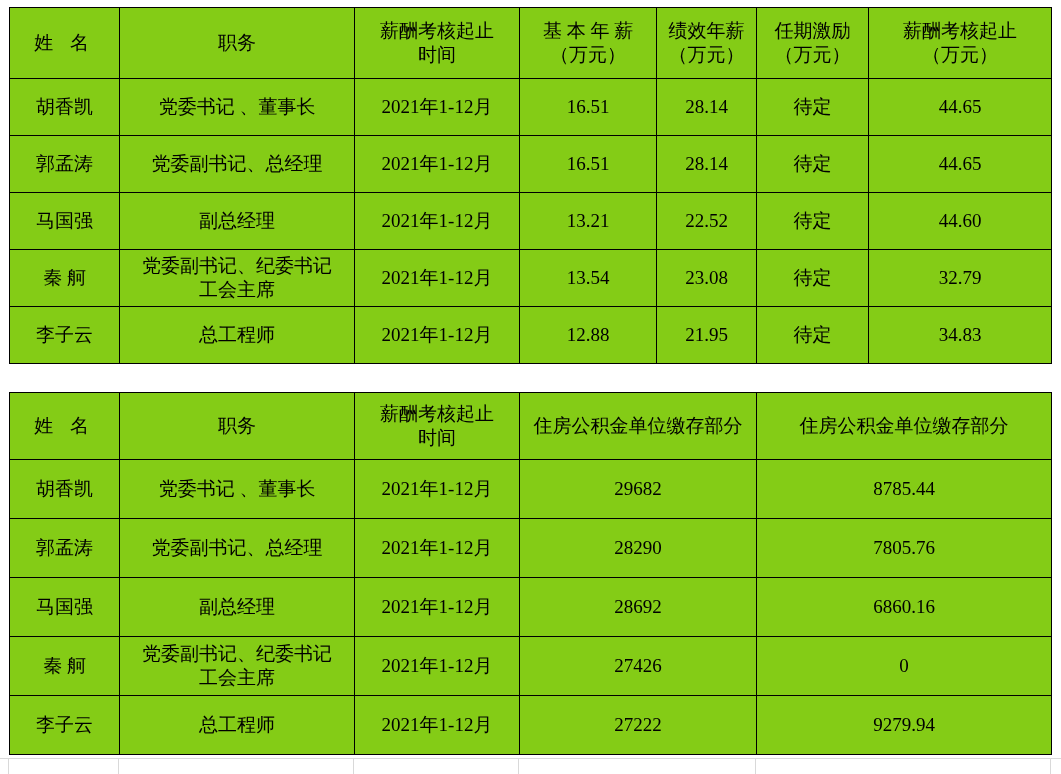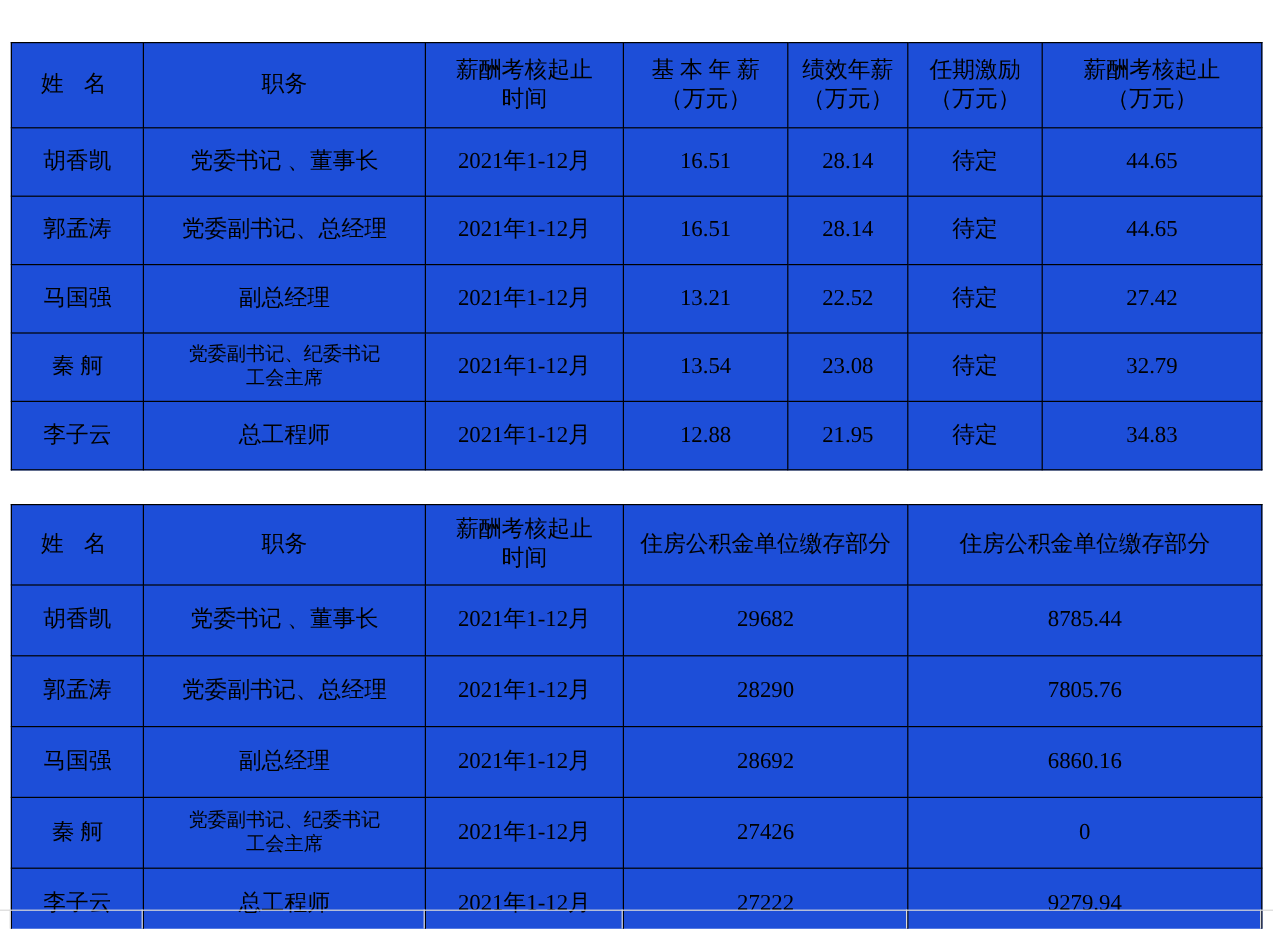--- a/index.html
+++ b/index.html
@@ -16,22 +16,21 @@
   }
   .sheet {
     position: relative;
     width: 1061px;
     height: 774px;
   }
   table.grid {
     border-collapse: collapse;
     table-layout: fixed;
     font-size: 19px;
-    background: #1d4ed8;
-    margin-top: 28px;
+    background: #84cc16;
   }
   table.grid td {
     border: 1px solid #000000;
     text-align: center;
     vertical-align: middle;
     padding: 2px 4px;
     line-height: 1.25;
     white-space: pre-line;
   }
   
@@ -88,21 +87,21 @@
     background: #d9d9d9;
   }
   .bottom-grid .hline {
     position: absolute;
     left: 0;
     top: 0;
     width: 1061px;
     height: 1px;
     background: #d9d9d9;
   }
-  .smaller { font-size: 16px; }
+  .smaller { font-size: 19px; }
 </style>
 </head>
 <body>
 
 <div class="sheet">
 
   <table class="grid" id="table-one">
     <colgroup>
       <col class="c0">
         <col class="c1">
@@ -148,21 +147,21 @@
         <td class="num">44.65</td>
       </tr>
 
       <tr class="body">
         <td>马国强</td>
         <td>副总经理</td>
         <td>2021年1-12月</td>
         <td class="num">13.21</td>
         <td class="num">22.52</td>
         <td>待定</td>
-        <td class="num">27.42</td>
+        <td class="num">44.60</td>
       </tr>
 
       <tr class="body">
         <td>秦  舸</td>
         <td class="smaller">党委副书记、纪委书记
 工会主席</td>
         <td>2021年1-12月</td>
         <td class="num">13.54</td>
         <td class="num">23.08</td>
         <td>待定</td>

